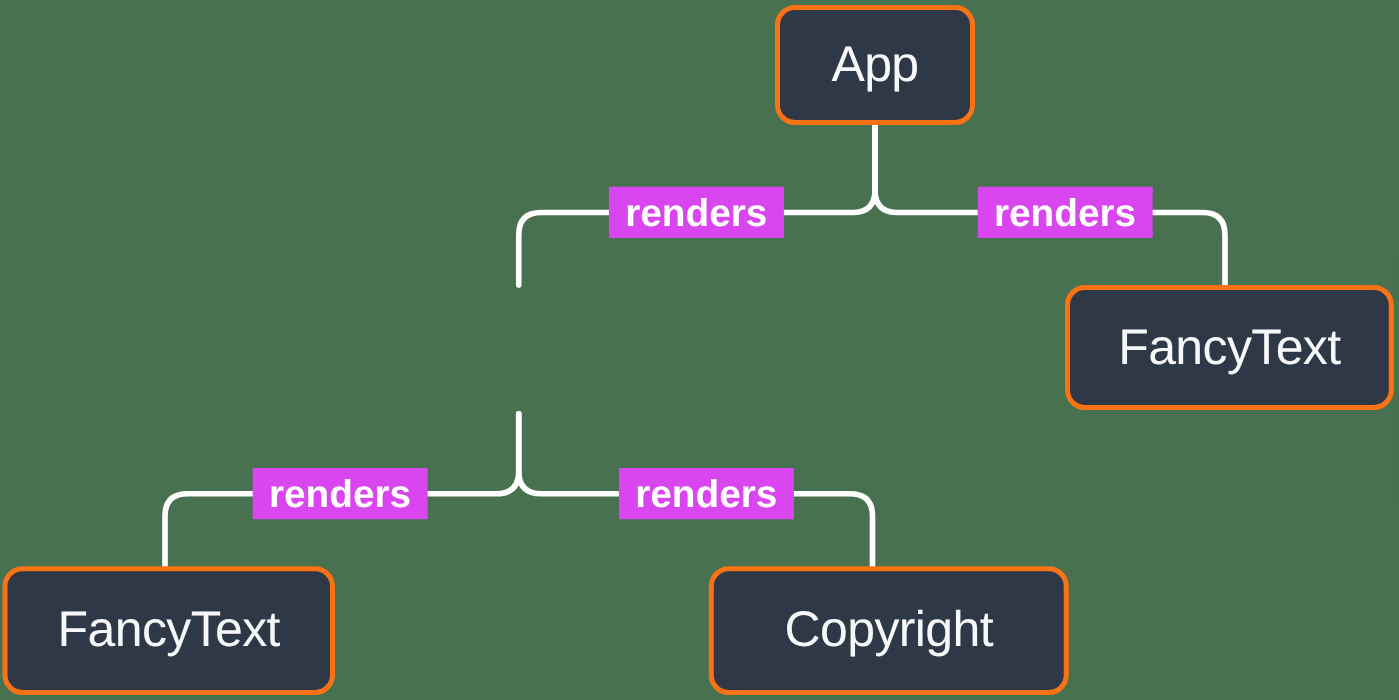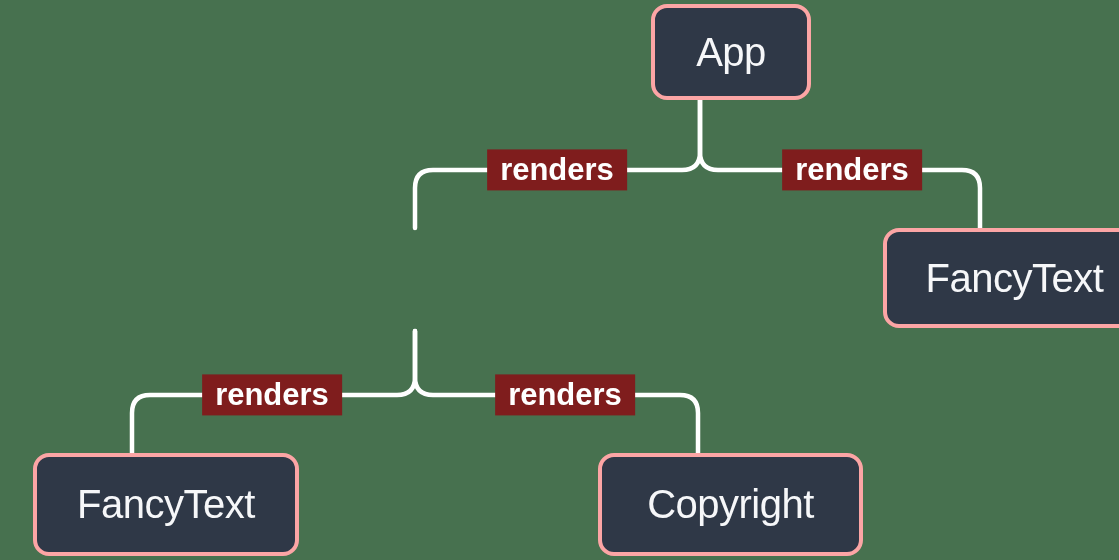--- a/index.html
+++ b/index.html
@@ -28,38 +28,37 @@
     stroke-width: 4.5;
     stroke-linecap: round;
   }
   .node {
     position: absolute;
     box-sizing: border-box;
     display: flex;
     align-items: center;
     justify-content: center;
     background: #2F3847;
-    border: 4px solid #fca5a5;
+    border: 4px solid #f97316;
     border-radius: 16px;
     color: #F6F7F9;
     font-size: 40px;
     font-weight: 500;
     letter-spacing: -0.5px;
     white-space: nowrap;
-    margin-left: 31px;
   }
   .node-app                  { left: 620px; top: 4px;   width: 160px; height: 96px; }
   .node-inspiration          { left: 195px; top: 228px; width: 460px; height: 103px; }
   .node-fancytext-right      { left: 852px; top: 228px; width: 263px; height: 100px; }
   .node-fancytext-bottom     { left: 2px;   top: 453px; width: 266px; height: 103px; }
-  .node-copyright            { left: 567px; top: 453px; width: 265px; height: 103px; }
+  .node-copyright            { left: 567px; top: 453px; width: 288px; height: 103px; }
   .edge-label {
     position: absolute;
     transform: translate(-50%, -50%);
-    background: #7f1d1d;
+    background: #d946ef;
     color: #FFFFFF;
     font-size: 31px;
     font-weight: 700;
     line-height: 1.2;
     padding: 2px 13px;
     white-space: nowrap;
   }
   .edge-label-1 { left: 557px; top: 170px; }
   .edge-label-2 { left: 852px; top: 170px; }
   .edge-label-3 { left: 272px; top: 395px; }

